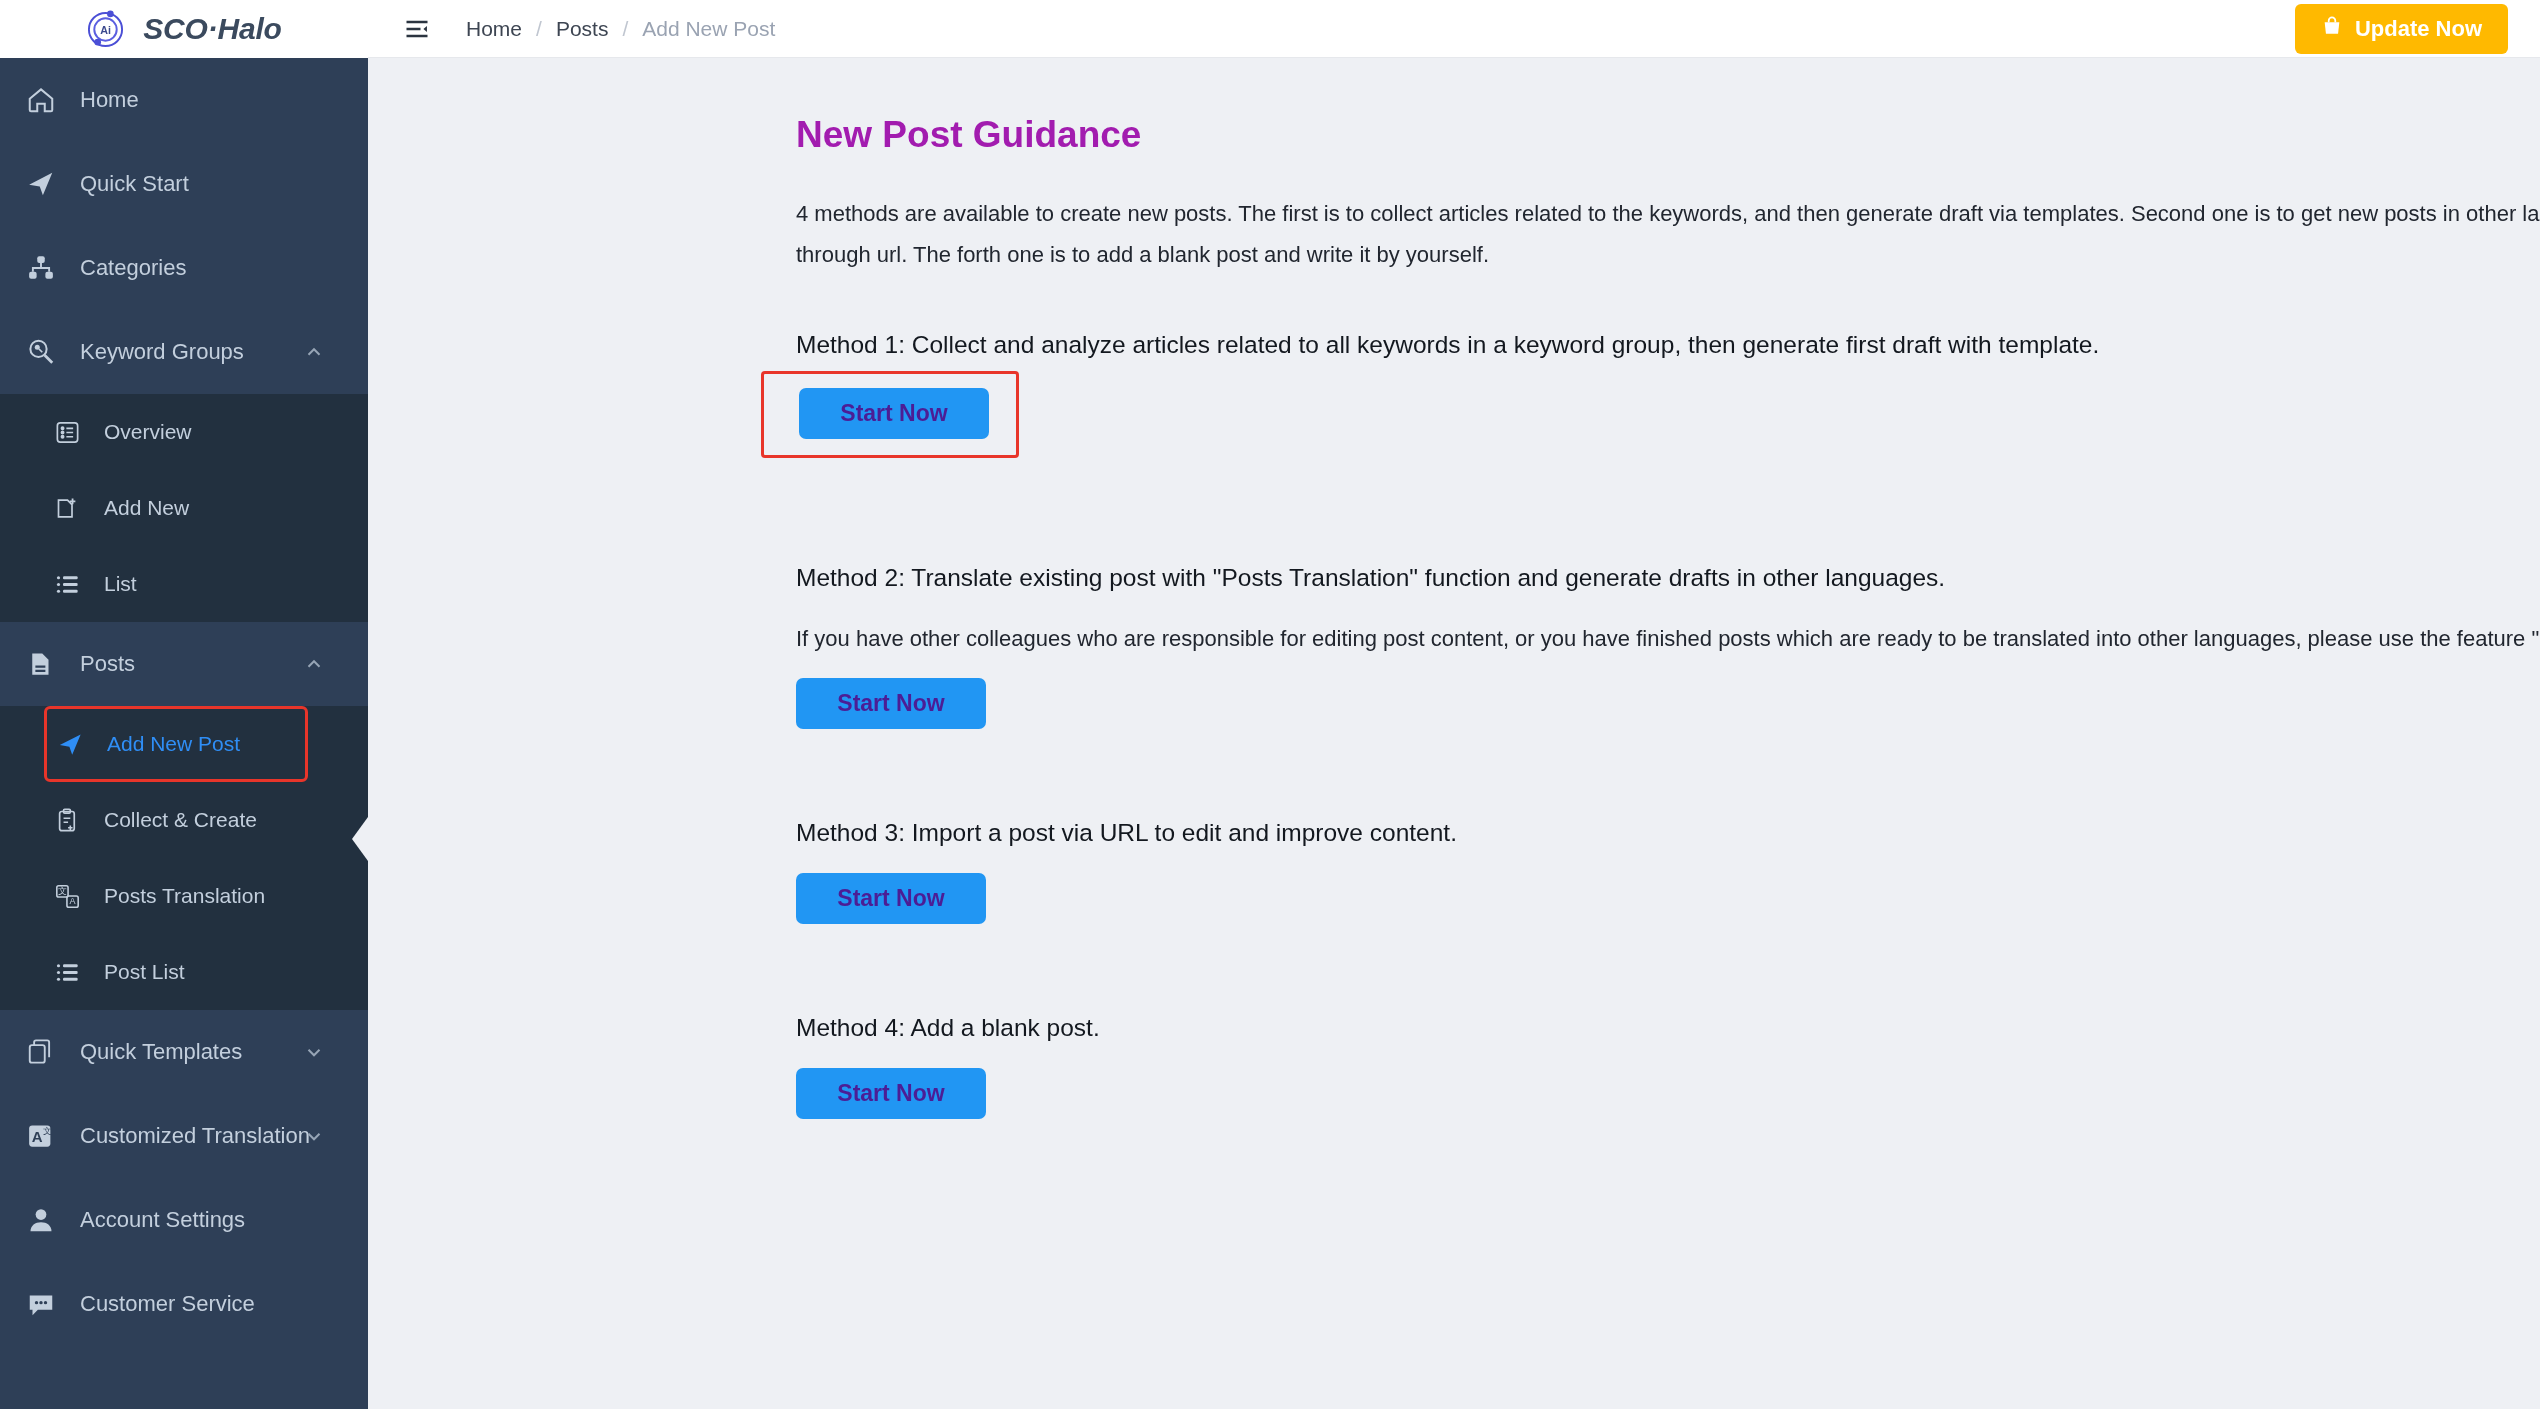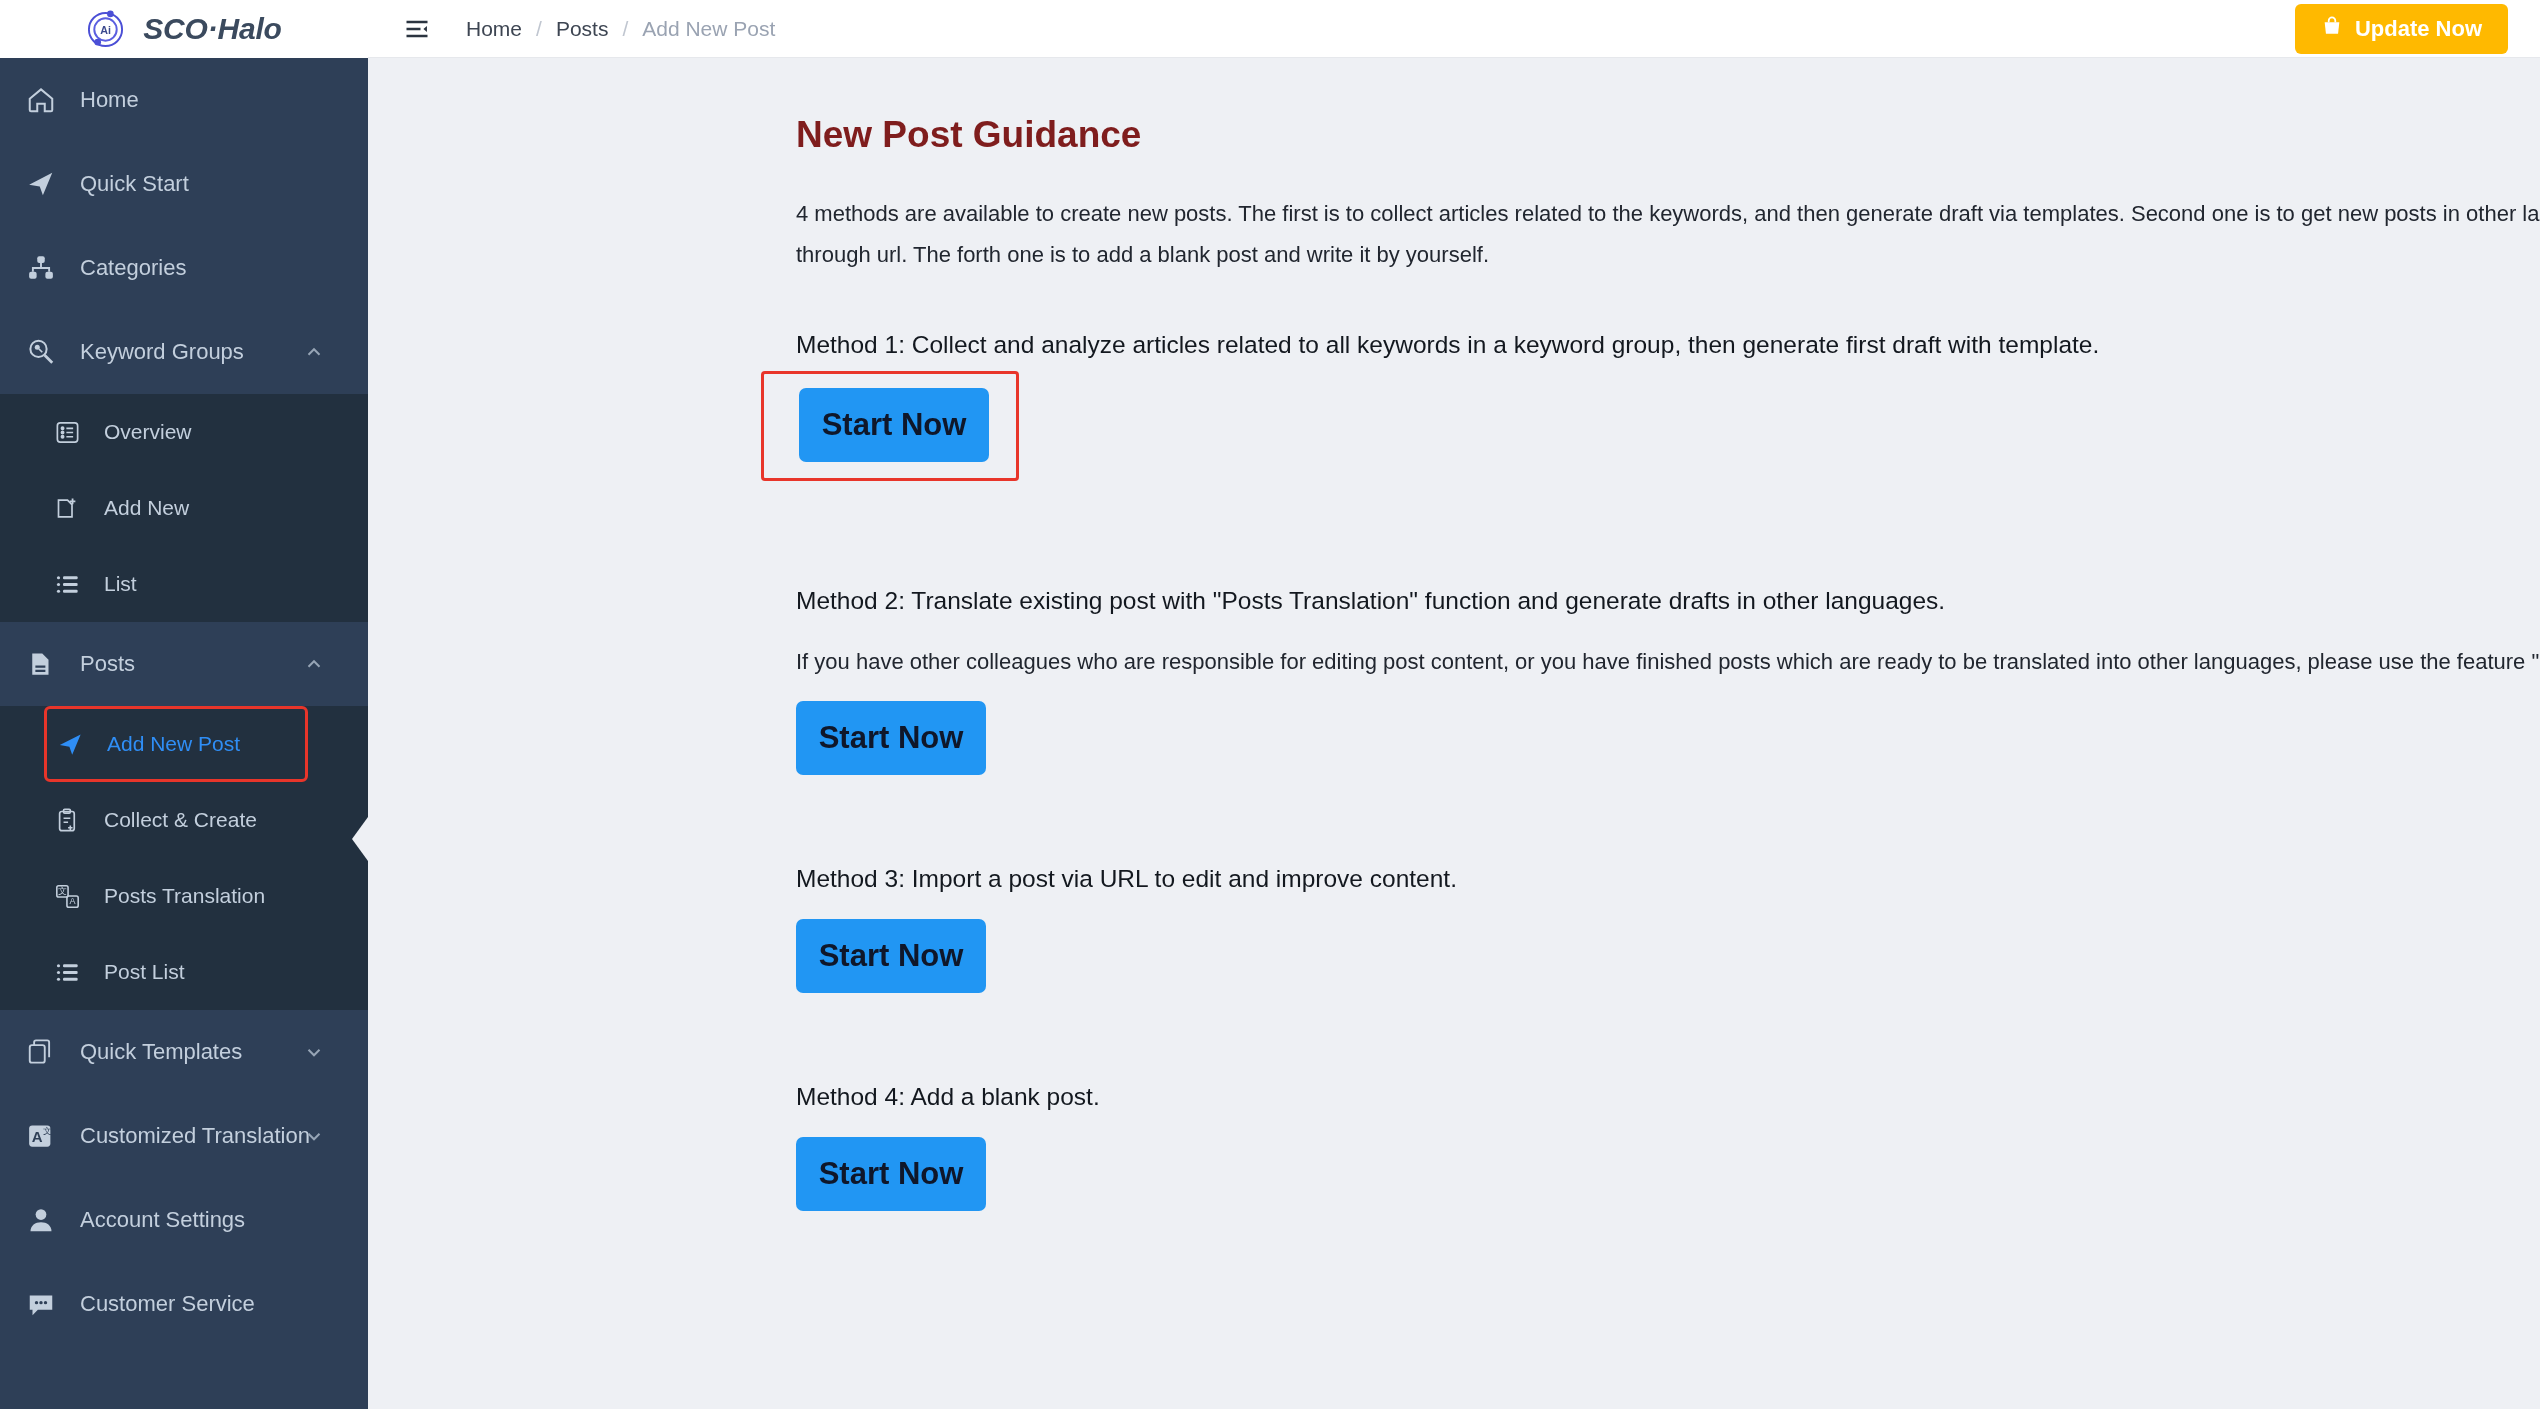--- a/index.html
+++ b/index.html
@@ -145,21 +145,21 @@
 
   .content {
     flex: 1;
     overflow: hidden;
     padding: 56px 0 0 428px;
     position: relative;
   }
   .page-title {
     font-size: 37px;
     font-weight: bold;
-    color: #7f1d1d;
+    color: #a21caf;
     margin-bottom: 38px;
     white-space: nowrap;
   }
   .intro {
     font-size: 22px;
     color: #21262f;
     line-height: 1.85;
     width: 2520px;
     margin-bottom: 56px;
   }
@@ -171,26 +171,26 @@
     white-space: nowrap;
   }
   .method-desc {
     font-size: 22px;
     color: #21262f;
     margin-top: 34px;
     white-space: nowrap;
   }
   .start-btn {
     background: #2196f3;
-    color: #0f172a;
+    color: #4c1d95;
     border: none;
     border-radius: 7px;
     width: 190px;
-    height: 74px;
-    font-size: 31px;
+    height: 51px;
+    font-size: 23px;
     font-weight: bold;
     cursor: pointer;
     font-family: "Liberation Sans", sans-serif;
     display: block;
   }
   .btn-wrap { margin-top: 26px; }
   .btn-wrap.boxed {
     display: inline-block;
     border: 3px solid #e8352a;
     border-radius: 4px;

